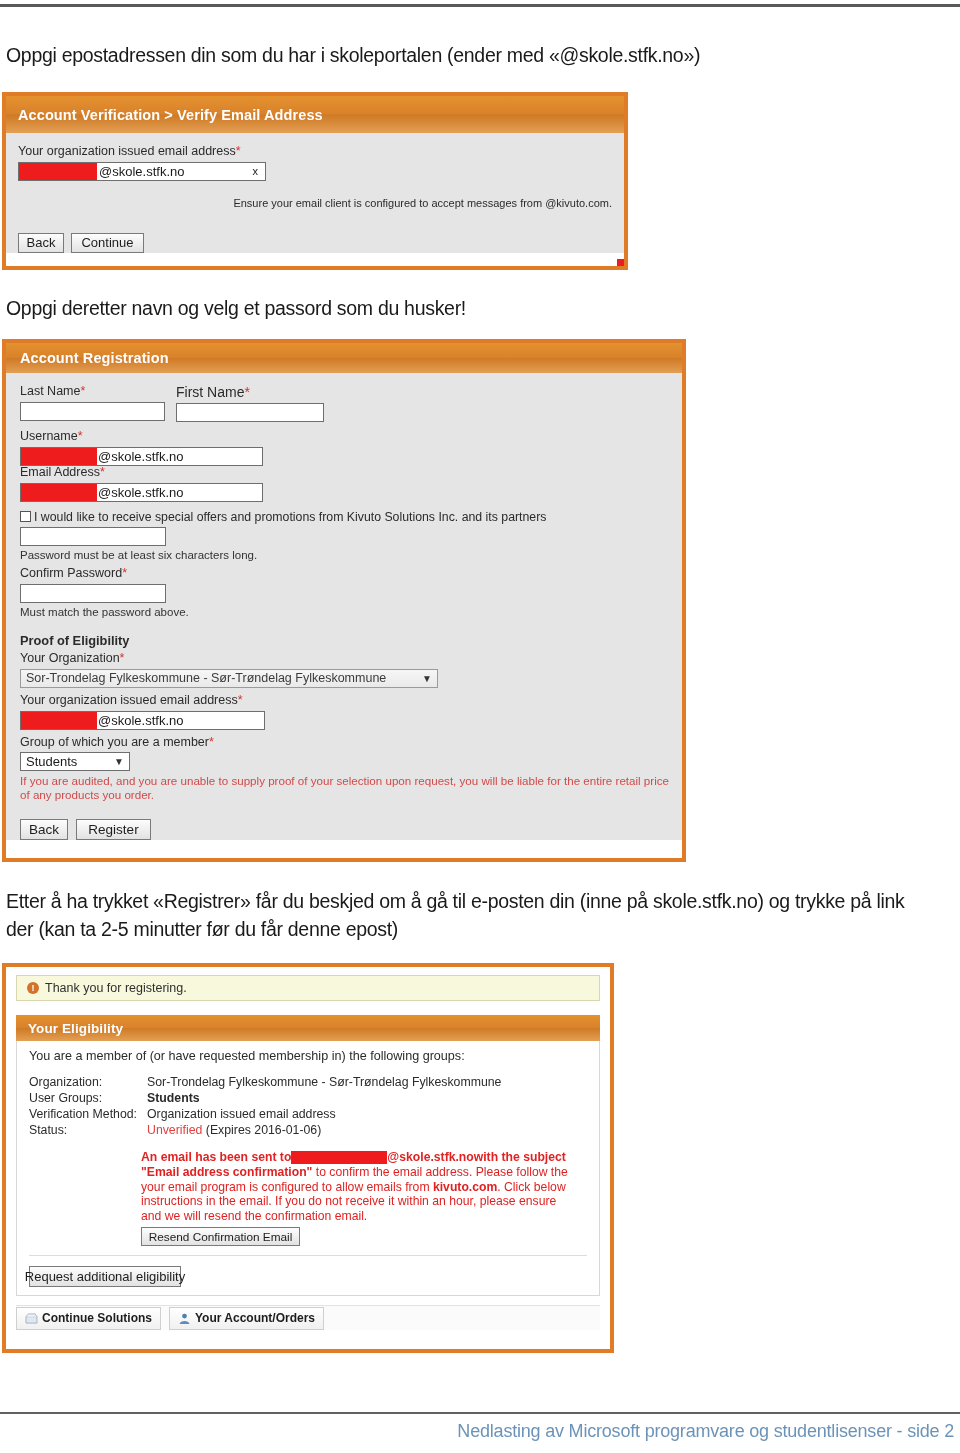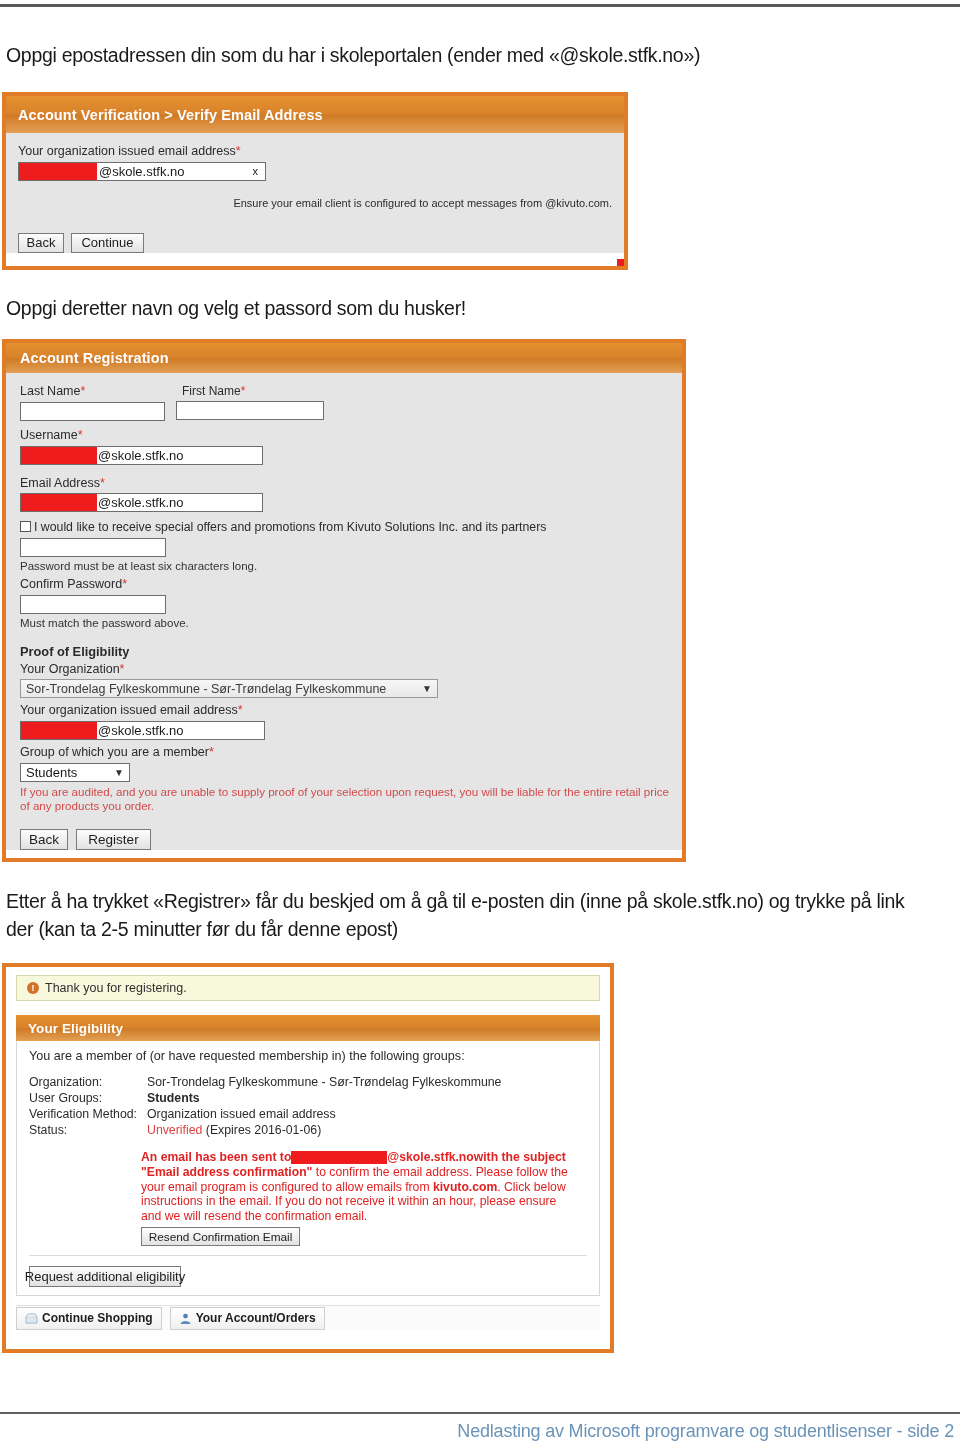--- a/index.html
+++ b/index.html
@@ -230,36 +230,36 @@
   <div class="panel-body" style="padding:12px 28px 0 14px;">
 
     <div style="display:flex; gap:11px;">
       <div>
         <div class="lbl" style="font-size:12.5px;">
           <span>Last Name</span><span class="req">*</span>
         </div>
         <div class="field" style="width:145px; height:19px; margin-top:3px;"></div>
       </div>
       <div>
-        <div class="lbl" style="font-size:12px;margin-left:6px;">
+        <div class="lbl" style="font-size:14px;">
           <span>First Name</span><span class="req">*</span>
         </div>
         <div class="field" style="width:148px; height:19px; margin-top:3px;"></div>
       </div>
     </div>
 
     <div class="lbl" style="font-size:12.5px; margin-top:8px;">
       <span>Username</span><span class="req">*</span>
     </div>
     <div class="field" style="width:243px; height:19px; margin-top:3px; font-size:13px;">
       <div class="redact" style="width:76px;"></div>
       <span style="padding-left:1px;">@skole.stfk.no</span>
     </div>
 
-    <div class="lbl" style="font-size:12.5px; margin-top:12px;">
+    <div class="lbl" style="font-size:12.5px; margin-top:0;">
       <span>Email Address</span><span class="req">*</span>
     </div>
     <div class="field" style="width:243px; height:19px; margin-top:3px; font-size:13px;">
       <div class="redact" style="width:76px;"></div>
       <span style="padding-left:1px;">@skole.stfk.no</span>
     </div>
 
     <div class="lbl" style="font-size:12.3px; margin-top:9px;">
       <span class="cbox"></span><span>I would like to receive special offers and promotions from Kivuto Solutions Inc. and its partners</span>
     </div>
@@ -372,21 +372,21 @@
       <div class="btn" style="margin-top:10px; width:152px; height:21px; font-size:13px;text-align:right;">Request additional eligibility</div>
     </div>
   </div>
 
   <div class="footbar" style="margin-top:9px; height:25px; gap:8px;">
     <div class="footbtn" style="height:23px; padding:0 8px; font-size:12px;">
       <svg class="mini-ico" viewBox="0 0 14 12">
         <path d="M1 4 h12 v7 h-12 z" fill="#dfe7ef" stroke="#8fa4b8" stroke-width="0.8"></path>
         <path d="M1 4 L3.5 1 H11 L13 4" fill="#eef3f8" stroke="#8fa4b8" stroke-width="0.8"></path>
       </svg>
-      <span>Continue Shopping</span>
+      <span>Continue Solutions</span>
     </div>
     <div class="footbtn" style="height:23px; padding:0 8px; font-size:12px;">
       <svg class="mini-ico" viewBox="0 0 14 12">
         <circle cx="7" cy="3.4" r="2.6" fill="#4d7fb0"></circle>
         <path d="M1.6 12 C2 7.6 12 7.6 12.4 12 Z" fill="#5c8fc0"></path>
       </svg>
       <span>Your Account/Orders</span>
     </div>
   </div>
 </div>

